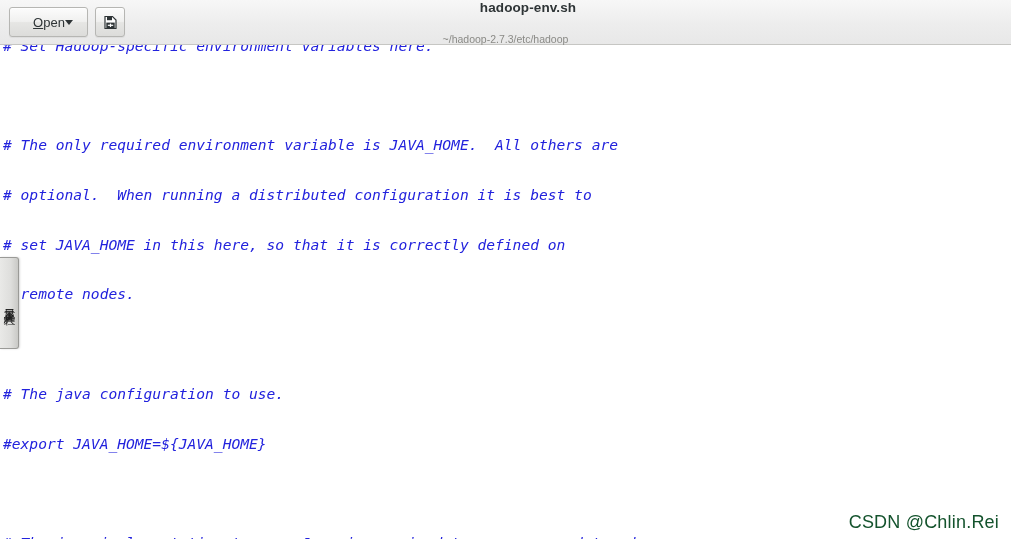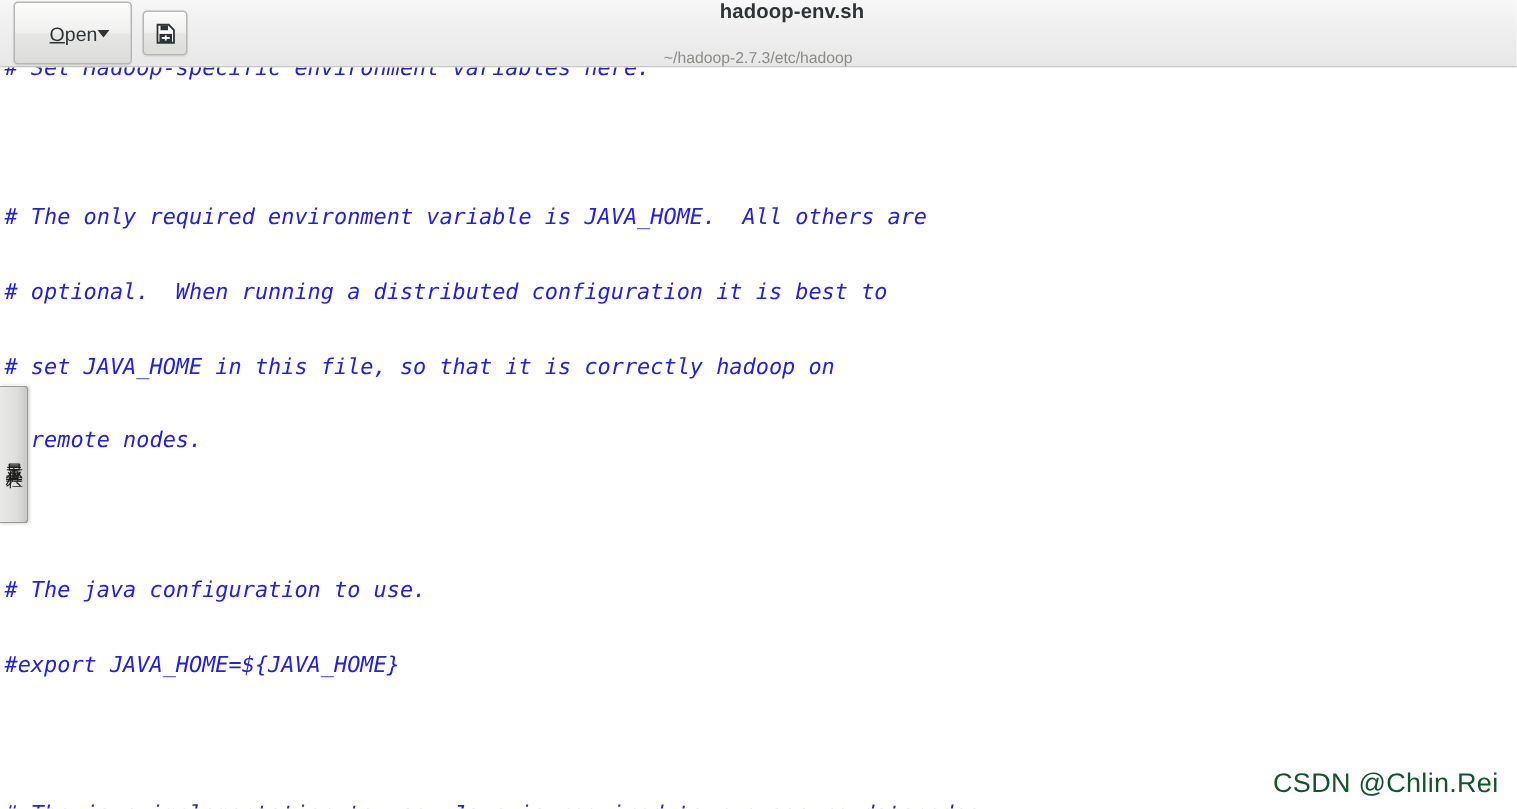--- a/index.html
+++ b/index.html
@@ -75,21 +75,21 @@
     border-radius: 3px;
     color: #2e3436;
     font-size: 13px;
     display: inline-flex;
     align-items: center;
     justify-content: center;
     cursor: default;
     box-shadow: 0 1px 0 rgba(255,255,255,0.75) inset, 0 1px 1px rgba(0,0,0,0.06);
   }
   .btn-open {
-    height: 42px;
+    height: 30px;
     padding: 0 2px 0 11px;
     gap: 0;
     min-width: 79px;
   }
   .btn-open .lbl { position: relative; }
   .btn-open .lbl .u { text-decoration: underline; }
   .caret {
     width: 0; height: 0;
     border-left: 4.5px solid transparent;
     border-right: 4.5px solid transparent;
@@ -240,21 +240,21 @@
     <div class="hb-subtitle">~/hadoop-2.7.3/etc/hadoop</div>
   </div>
 
 </div>
 
 <div class="editor">
   <div class="code" id="code-root"><span class="ln"><span class="c-comment"># Set Hadoop-specific environment variables here.</span></span>
 <span class="ln">&nbsp;</span>
 <span class="ln"><span class="c-comment"># The only required environment variable is JAVA_HOME.  All others are</span></span>
 <span class="ln"><span class="c-comment"># optional.  When running a distributed configuration it is best to</span></span>
-<span class="ln"><span class="c-comment"># set JAVA_HOME in this file, so that it is correctly hadoop on</span></span>
+<span class="ln"><span class="c-comment"># set JAVA_HOME in this here, so that it is correctly defined on</span></span>
 <span class="ln"><span class="c-comment"># remote nodes.</span></span>
 <span class="ln">&nbsp;</span>
 <span class="ln"><span class="c-comment"># The java configuration to use.</span></span>
 <span class="ln"><span class="c-comment">#export JAVA_HOME=${JAVA_HOME}</span></span>
 <span class="ln">&nbsp;</span>
 <span class="ln"><span class="c-comment"># The jsvc implementation to use. Jsvc is required to run secure datanodes</span></span>
 
 
 
 

